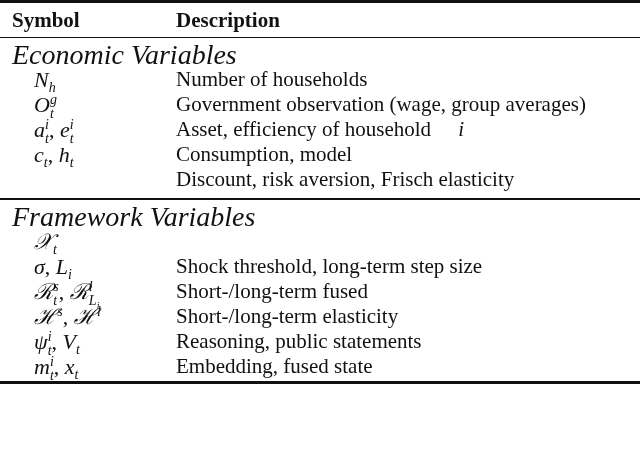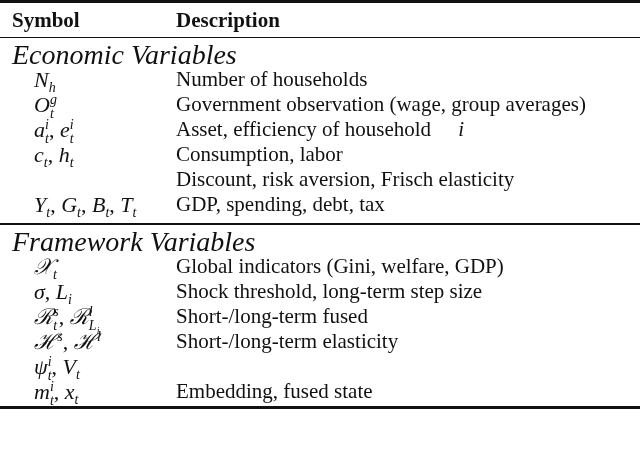--- a/index.html
+++ b/index.html
@@ -43,56 +43,52 @@
   <div class="row">
     <span class="cell-sym math"><span>O</span><span style="display:inline-block;vertical-align:middle;line-height:1;font-size:14px;"><span style="display:block;">g</span><span style="display:block;">t</span></span></span>
     <span class="cell-desc">Government observation (wage, group averages)</span>
   </div>
   <div class="row">
     <span class="cell-sym math"><span>a</span><span style="display:inline-block;vertical-align:middle;line-height:1;font-size:14px;"><span style="display:block;">i</span><span style="display:block;">t</span></span><span class="up">,</span> <span>e</span><span style="display:inline-block;vertical-align:middle;line-height:1;font-size:14px;"><span style="display:block;">i</span><span style="display:block;">t</span></span></span>
     <span class="cell-desc">Asset, efficiency of household <i class="math" style="font-size:21px">i</i></span>
   </div>
   <div class="row">
     <span class="cell-sym math"><span>c</span><sub>t</sub><span class="up">,</span> <span>h</span><sub>t</sub></span>
-    <span class="cell-desc">Consumption, labor</span>
+    <span class="cell-desc">Consumption, model</span>
   </div>
   <div class="row">
     <span class="cell-desc">Discount, risk aversion, Frisch elasticity</span>
-  </div>
-  <div class="row">
-    <span class="cell-sym math"><span>Y</span><sub>t</sub><span class="up">,</span> <span>G</span><sub>t</sub><span class="up">,</span> <span>B</span><sub>t</sub><span class="up">,</span> <span>T</span><sub>t</sub></span>
-    <span class="cell-desc">GDP, spending, debt, tax</span>
   </div>
 
   <div style="height:6px"></div>
   <div class="rule-thin"></div>
   <div class="pad-top"></div>
 
   <div class="row">
     <span class="section">Framework Variables</span>
   </div>
 
   <div class="row">
     <span class="cell-sym math"><span class="cal">𝒳</span><sub>t</sub></span>
-    <span class="cell-desc">Global indicators (Gini, welfare, GDP)</span>
   </div>
   <div class="row">
     <span class="cell-sym math"><span>σ</span><span class="up">,</span> <span>L</span><sub>i</sub></span>
     <span class="cell-desc">Shock threshold, long-term step size</span>
   </div>
   <div class="row">
     <span class="cell-sym math"><span class="cal">ℛ</span><span style="display:inline-block;vertical-align:middle;line-height:1;font-size:14px;"><span style="display:block;">s</span><span style="display:block;">t</span></span><span class="up">,</span> <span class="cal">ℛ</span><span style="display:inline-block;vertical-align:middle;line-height:1;font-size:14px;"><span style="display:block;">l</span><span style="display:block;"><span>L</span><sub style="font-size:10px">i</sub></span></span></span>
     <span class="cell-desc">Short-/long-term fused</span>
   </div>
   <div class="row">
     <span class="cell-sym math"><span class="cal">ℋ</span><sup>s</sup><span class="up">,</span> <span class="cal">ℋ</span><sup>l</sup></span>
     <span class="cell-desc">Short-/long-term elasticity</span>
   </div>
   <div class="row">
     <span class="cell-sym math"><span>ψ</span><span style="display:inline-block;vertical-align:middle;line-height:1;font-size:14px;"><span style="display:block;">i</span><span style="display:block;">t</span></span><span class="up">,</span> <span>V</span><sub>t</sub></span>
+    <span class="cell-desc">Reasoning, public statements</span>
   </div>
   <div class="row">
     <span class="cell-sym math"><span>m</span><span style="display:inline-block;vertical-align:middle;line-height:1;font-size:14px;"><span style="display:block;">i</span><span style="display:block;">t</span></span><span class="up">,</span> <span>x</span><sub>t</sub></span>
     <span class="cell-desc">Embedding, fused state</span>
   </div>
 
   <div style="height:2px"></div>
   <div class="rule-thick"></div>
 </div>
 

